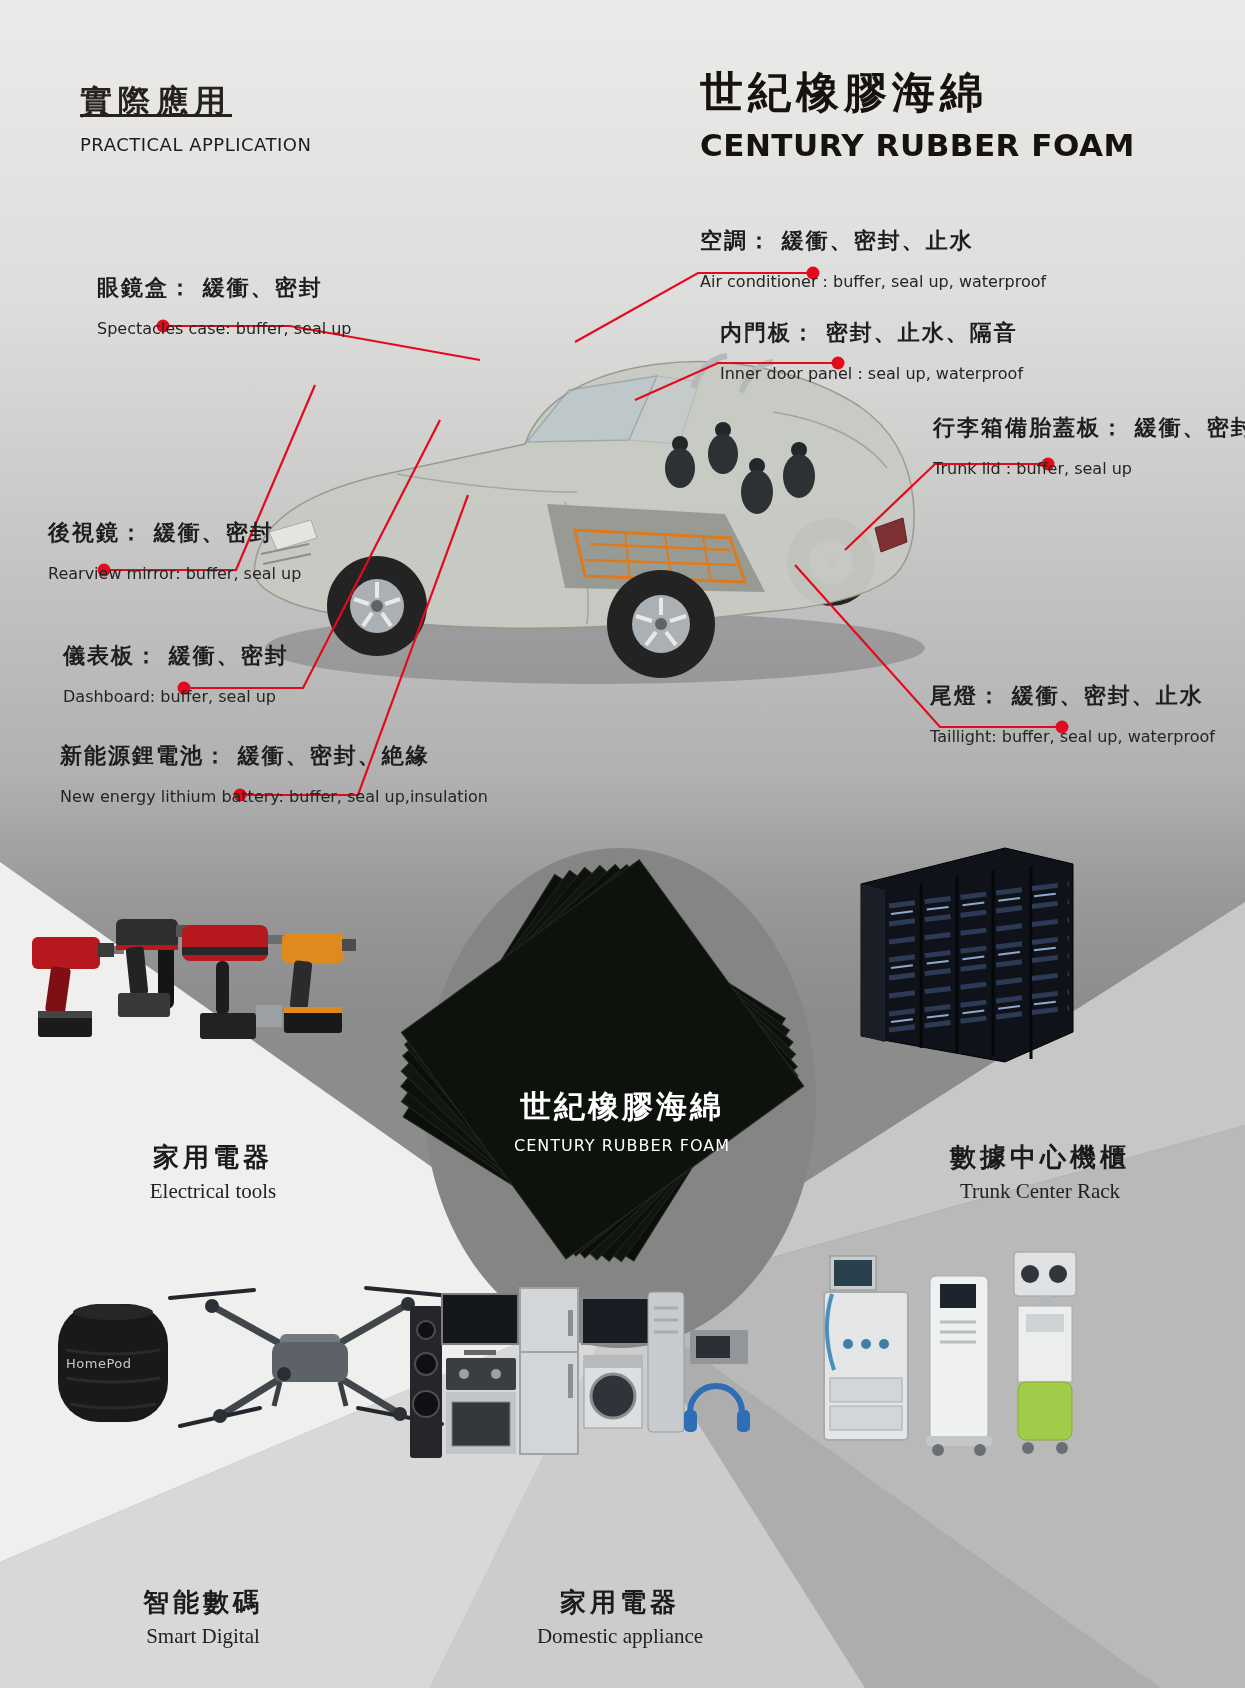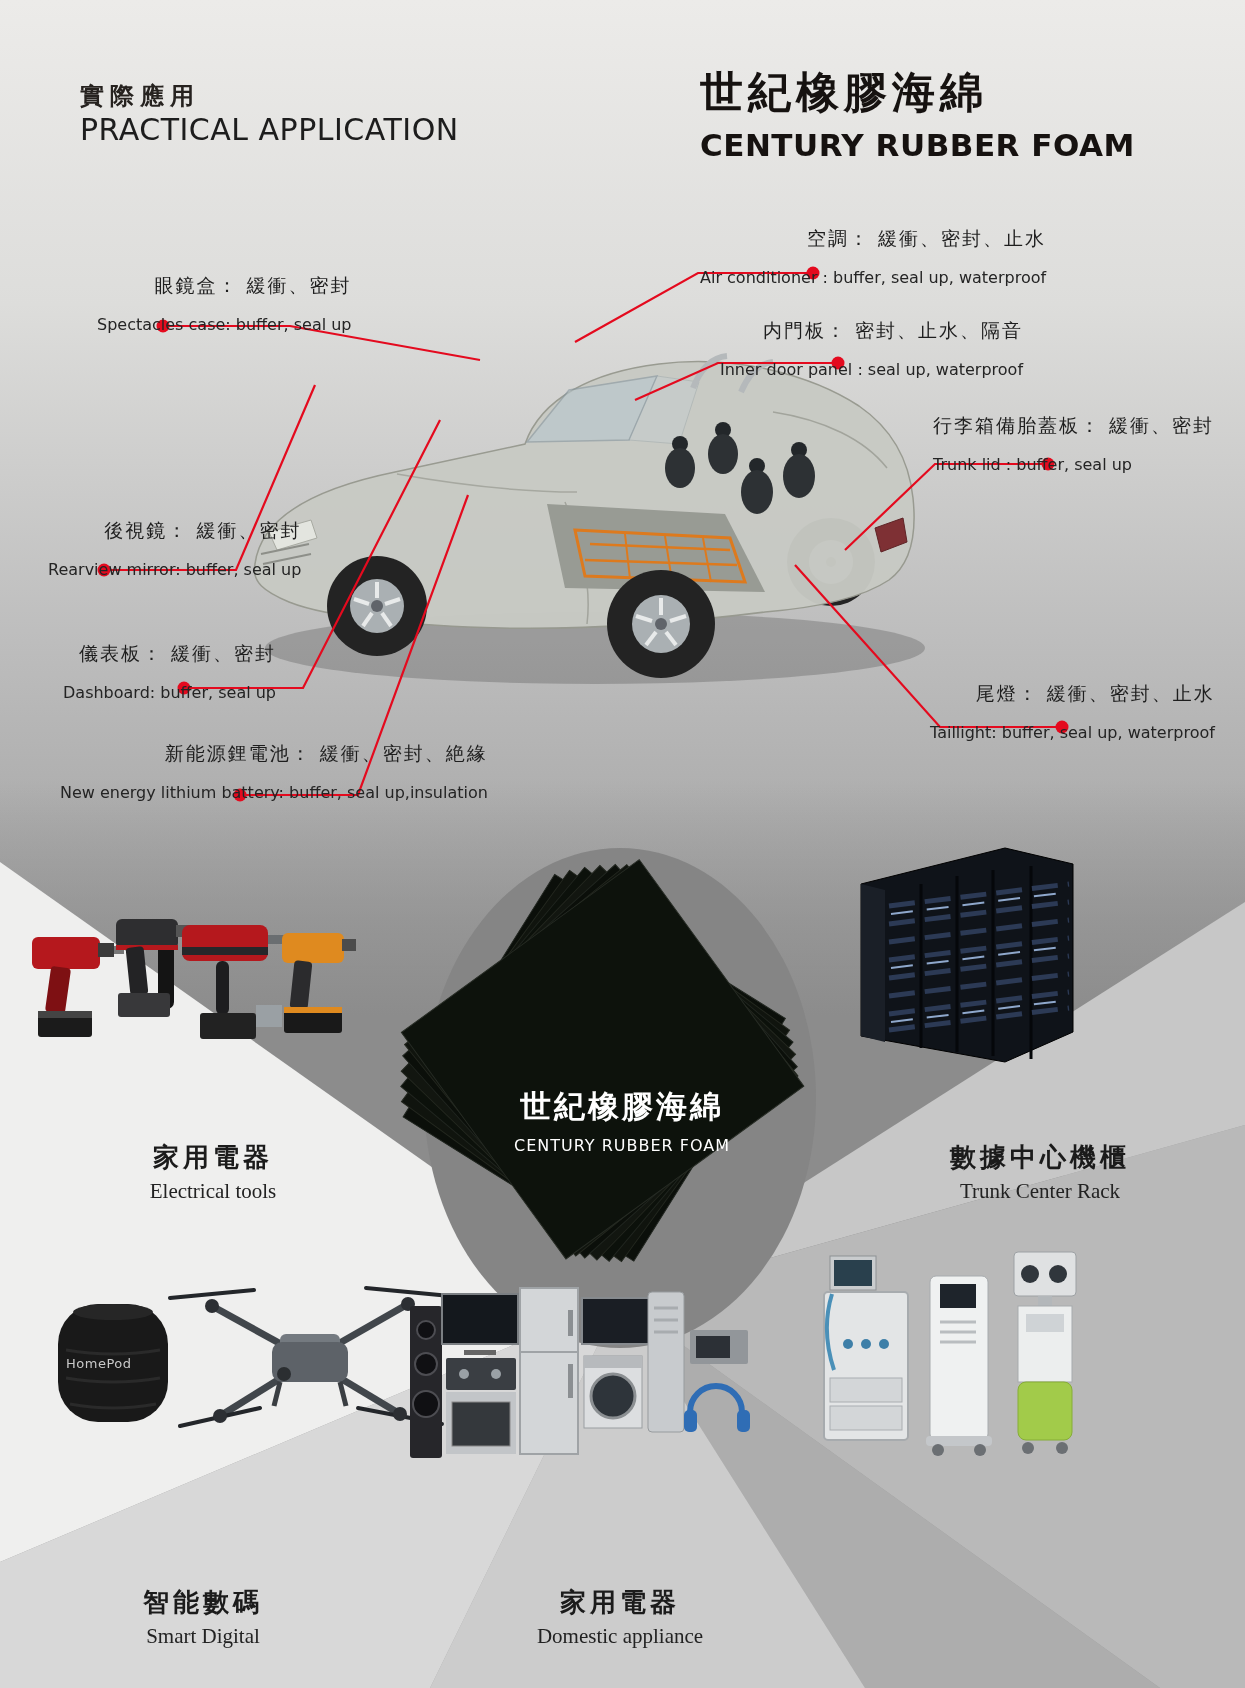--- a/index.html
+++ b/index.html
@@ -2,28 +2,28 @@
 <html><head>
 <meta charset="utf-8">
 <style>
   html,body{margin:0;padding:0;background:#8e8e8e;}
   .poster{position:relative;width:1245px;height:1688px;overflow:hidden;
           font-family:"DejaVu Sans","Liberation Sans",sans-serif;color:#1f1f1f;}
   .abs{position:absolute;}
   svg{display:block;}
   
   .hdr-left{left:80px;top:80px;z-index:6;}
-  .hdr-left .zh{font-size:24px;font-weight:bold;letter-spacing:6px;color:#26221f;}
-  .hdr-left .en{font-size:30px;color:#1d1d1d;margin-top:0;letter-spacing:.5px;}
+  .hdr-left .zh{font-size:32px;font-weight:bold;letter-spacing:6px;color:#26221f;text-decoration:underline;}
+  .hdr-left .en{font-size:18px;color:#1d1d1d;margin-top:10px;letter-spacing:.5px;}
   .hdr-right{left:700px;top:64px;z-index:6;}
   .hdr-right .zh{font-size:43px;font-weight:900;letter-spacing:5px;color:#161210;}
   .hdr-right .en{font-size:31px;font-weight:800;color:#161210;margin-top:5px;letter-spacing:.5px;}
   
   .callout{z-index:6;white-space:nowrap;}
-  .callout .zh{font-size:19px;font-weight:normal;letter-spacing:2px;color:#1e1e1e;text-align:right;}
+  .callout .zh{font-size:22px;font-weight:bold;letter-spacing:2px;color:#1e1e1e;}
   .callout .en{font-size:16px;color:#242424;margin-top:16px;}
   
   .category{z-index:6;text-align:center;}
   .category .zh{font-size:26px;font-weight:bold;letter-spacing:4px;color:#1b1b1b;}
   .category .en{font-size:21px;color:#222;margin-top:4px;font-family:Liberation Serif, serif;}
   
   .foam-label{left:470px;top:1086px;width:304px;text-align:center;color:#ffffff;z-index:6;}
   .foam-label .zh{font-size:31px;font-weight:bold;letter-spacing:3px;}
   .foam-label .en{font-size:16px;letter-spacing:1px;margin-top:8px;}
   .homepod-label{left:66px;top:1356px;z-index:5;color:#c9c9c9;font-size:13px;letter-spacing:.5px;}

